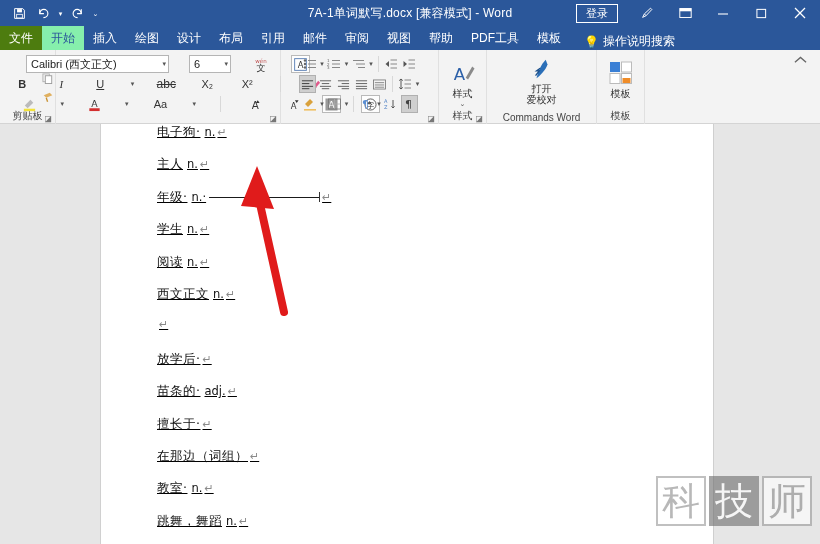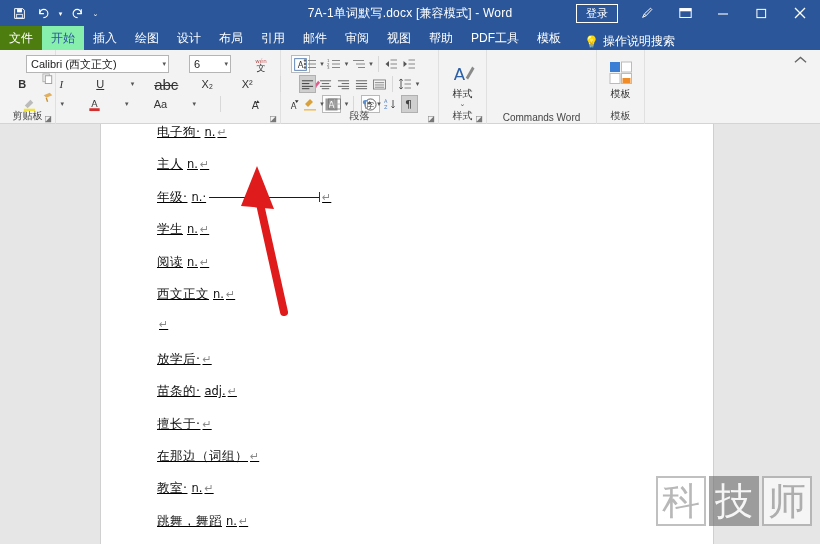--- a/index.html
+++ b/index.html
@@ -315,21 +315,21 @@
               <text x="7" y="10.5" font-size="9" text-anchor="middle" fill="#333" font-family="DejaVu Sans">A</text>
             </svg>
         </div>
       </div>
 
       <div class="frow">
         <div class="ibtn" style="font-weight:bold;width:19px">B</div>
         <div class="ibtn" style="font-style:italic;font-family:'Liberation Serif',serif;width:19px">I</div>
         <div class="ibtn" style="text-decoration:underline;width:19px">U</div>
         <div class="car-s">▾</div>
-        <div class="ibtn" style="text-decoration:line-through;font-size:15px;width:22px">abc</div>
+        <div class="ibtn" style="text-decoration:line-through;font-size:12px;width:22px">abc</div>
         <div class="ibtn" style="width:20px">X₂</div>
         <div class="ibtn" style="width:20px">X²</div>
         <div class="sep-v"></div>
         <div class="ibtn">
           <svg width="15" height="15" viewBox="0 0 16 16">
               <text x="4" y="12" font-size="10" fill="#777" font-family="DejaVu Serif">A</text>
               <path d="M8 10 L13 4 L15 6 L10 12 Z" fill="#e05a8c"></path>
             </svg>
         </div>
       </div>
@@ -520,39 +520,46 @@
               <text x="0" y="11" font-size="5" fill="#4b7fc4" font-family="DejaVu Sans">Z</text>
               <path d="M9 2 L9 10 M7.4 8.4 L9 10 L10.6 8.4" stroke="#555" stroke-width="1" fill="none"></path>
             </svg>
         </div>
         <div class="pbtn sel">
           <svg width="14" height="12" viewBox="0 0 14 12">
               <text x="3" y="10" font-size="11" fill="#444" font-family="DejaVu Sans">¶</text>
             </svg>
         </div>
       </div>
-      <div class="group-label">段落</div>
       <div class="dlg-launcher">◪</div>
     </div>
 
     <div class="group grp-styles">
       <div class="big-btn" style="margin-top:8px">
         <svg width="26" height="24" viewBox="0 0 28 26">
           <text x="4" y="19" font-size="18" fill="#2b5fa8" font-family="DejaVu Sans">A</text>
           <path d="M17 17 L24 5 L26.5 7 L19.5 19 Z" fill="#8a8a8a"></path>
         </svg>
         <span class="lbl">样式</span>
         <span class="car">⌄</span>
       </div>
       <div class="group-label">样式</div>
       <div class="dlg-launcher">◪</div>
     </div>
 
 
     <div class="group grp-cmd">
+      <div class="big-btn" style="width:70px;margin-top:4px">
+        <svg width="24" height="24" viewBox="0 0 26 26">
+          <path d="M17 2 C12 7 9 14 7 22 C12 18 17 13 19 7 Z" fill="#2b6fb8"></path>
+          <path d="M11 11 L7 14 L10 14 L6 19" stroke="#1a4f8a" stroke-width="1.4" fill="none"></path>
+        </svg>
+        <span class="twoline">打开</span>
+        <span class="twoline" style="margin-top:0">爱校对</span>
+      </div>
       <div class="group-label">Commands Word</div>
     </div>
 
     <div class="group grp-tpl">
       <div class="big-btn" style="margin-top:6px">
         <svg width="26" height="26" viewBox="0 0 26 26">
           <rect x="2" y="2" width="10" height="10" fill="#3a7fd5"></rect>
           <rect x="13.5" y="2" width="10" height="10" fill="#fff" stroke="#bbb" stroke-width="1"></rect>
           <rect x="2" y="13.5" width="10" height="10" fill="#fff" stroke="#bbb" stroke-width="1"></rect>
           <rect x="13.5" y="13.5" width="10" height="10" fill="#fff" stroke="#bbb" stroke-width="1"></rect>

